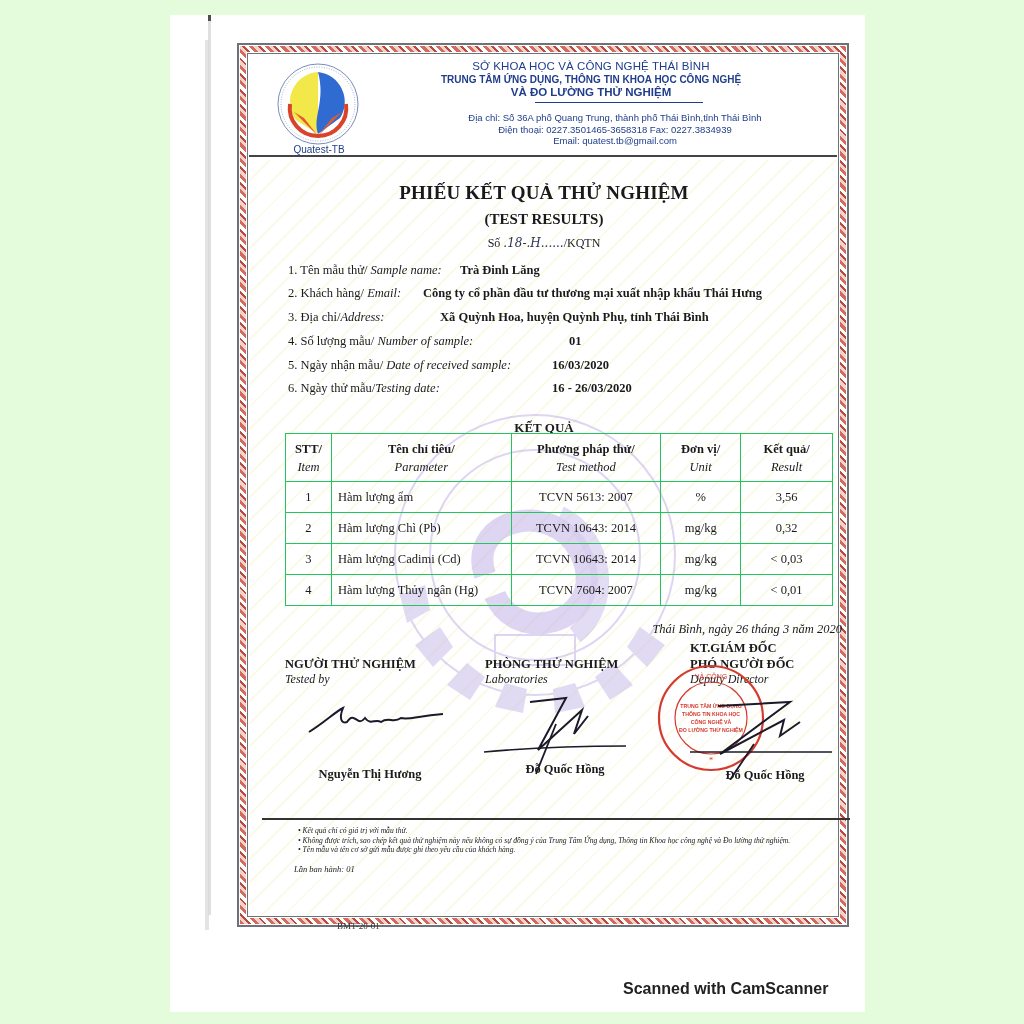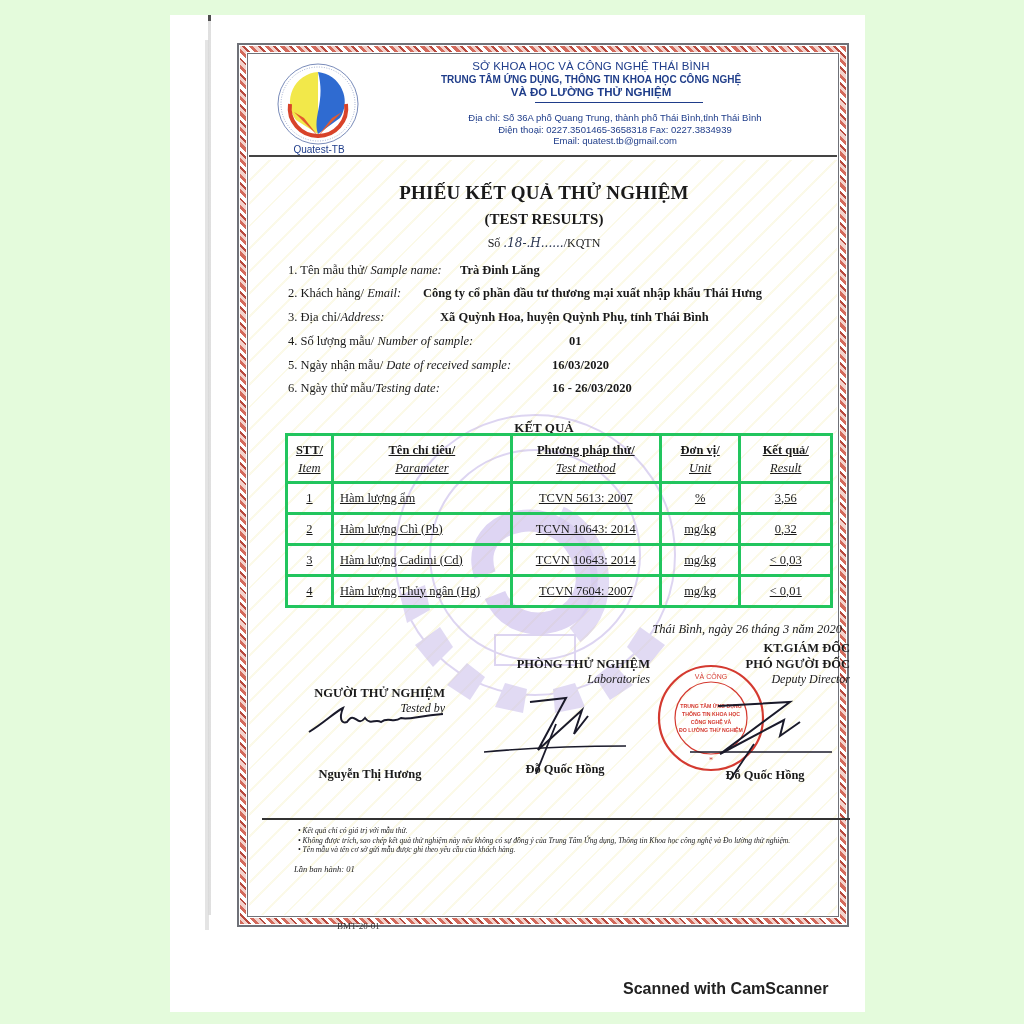--- a/index.html
+++ b/index.html
@@ -65,33 +65,33 @@
     .section-title { position: absolute; left: 250px; top: 420px; width: 680px; text-align: center; font-weight: bold; font-size: 13px; }
 
     
     .watermark { position: absolute; left: 385px; top: 395px; width: 300px; height: 320px; opacity: .55; pointer-events: none; }
 
     
     table.results {
       position: absolute; left: 285px; top: 433px; width: 548px; border-collapse: collapse; font-size: 12.5px;
       background: transparent;
     }
-    table.results td, table.results th { border: 3px solid #22c55e; padding: 0 6px; text-decoration: underline; }
+    table.results td, table.results th { border: 1px solid #22c55e; padding: 0 6px; }
     table.results th { height: 48px; font-weight: bold; text-align: center; line-height: 18px; font-size: 12.5px; }
     table.results th i { font-weight: normal; font-style: italic; display: block; }
     table.results td { height: 31px; }
     .c-stt { width: 46px; text-align: center; }
     .c-param { width: 180px; text-align: left; }
     .c-method { width: 150px; text-align: center; }
     .c-unit { width: 80px; text-align: center; }
     .c-res { width: 92px; text-align: center; }
 
     
     .date-line { position: absolute; left: 560px; top: 622px; width: 282px; text-align: right; font-style: italic; font-size: 12.5px; }
-    .sig-block { position: absolute; text-align: right; }
+    .sig-block { position: absolute; text-align: left; }
     .sig-block .role { font-weight: bold; font-size: 12.5px; line-height: 16px; }
     .sig-block .role-en { font-style: italic; font-size: 12px; }
     .sig-name { position: absolute; font-weight: bold; font-size: 12.5px; text-align: center; }
     .sig-svg { position: absolute; }
     .seal { position: absolute; left: 656px; top: 663px; width: 110px; height: 110px; }
 
     
     .notes-divider { position: absolute; left: 262px; top: 818px; width: 588px; height: 1.5px; background: #333; }
     .notes { position: absolute; left: 294px; top: 826px; width: 530px; font-style: italic; font-size: 7.6px; line-height: 9.5px; }
     .notes .head { font-size: 8.5px; margin-bottom: 1px; }
@@ -221,21 +221,21 @@
       <td class="c-param">Hàm lượng Thủy ngân (Hg)</td>
       <td class="c-method">TCVN 7604: 2007</td>
       <td class="c-unit">mg/kg</td>
       <td class="c-res">&lt; 0,01</td>
     </tr>
   </tbody>
 </table>
 
 <div class="date-line">Thái Bình, ngày 26 tháng 3 năm 2020</div>
 
-<div class="sig-block" style="left:285px; top:656px; width:160px;margin-top:29px;">
+<div class="sig-block" style="left:285px; top:656px; width:160px;">
   <div class="role">NGƯỜI THỬ NGHIỆM</div>
   <div class="role-en">Tested by</div>
 </div>
 <div class="sig-block" style="left:485px; top:656px; width:165px;">
   <div class="role">PHÒNG THỬ NGHIỆM</div>
   <div class="role-en">Laboratories</div>
 </div>
 <div class="sig-block" style="left:690px; top:640px; width:160px;">
   <div class="role">KT.GIÁM ĐỐC</div>
   <div class="role">PHÓ NGƯỜI ĐỐC</div>

